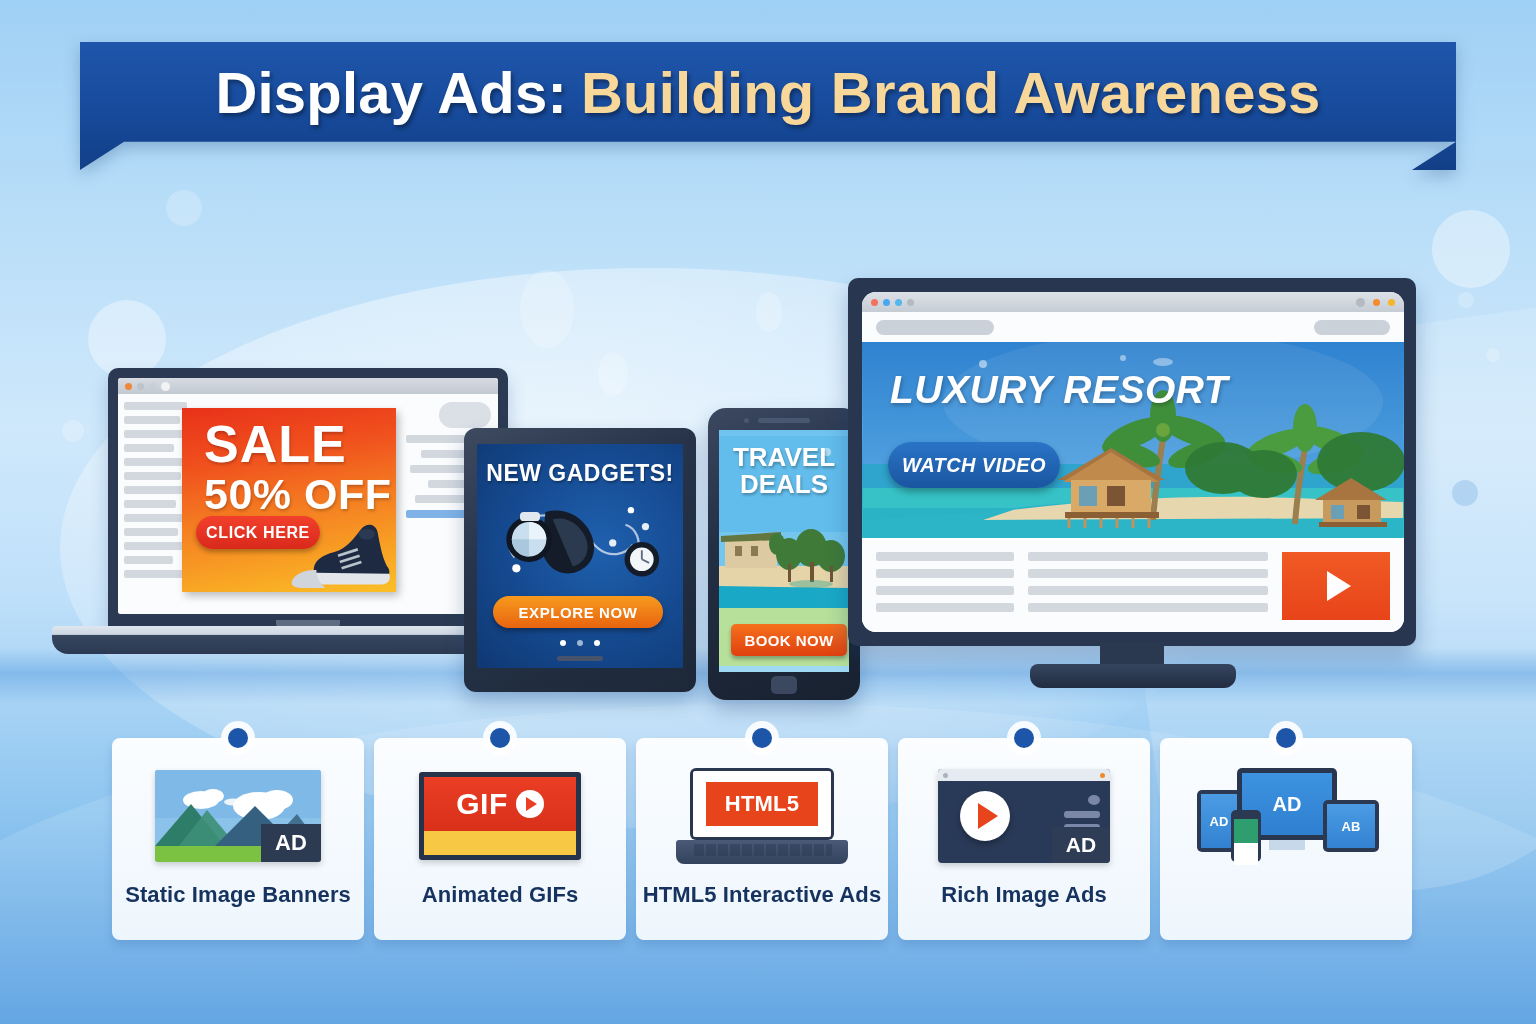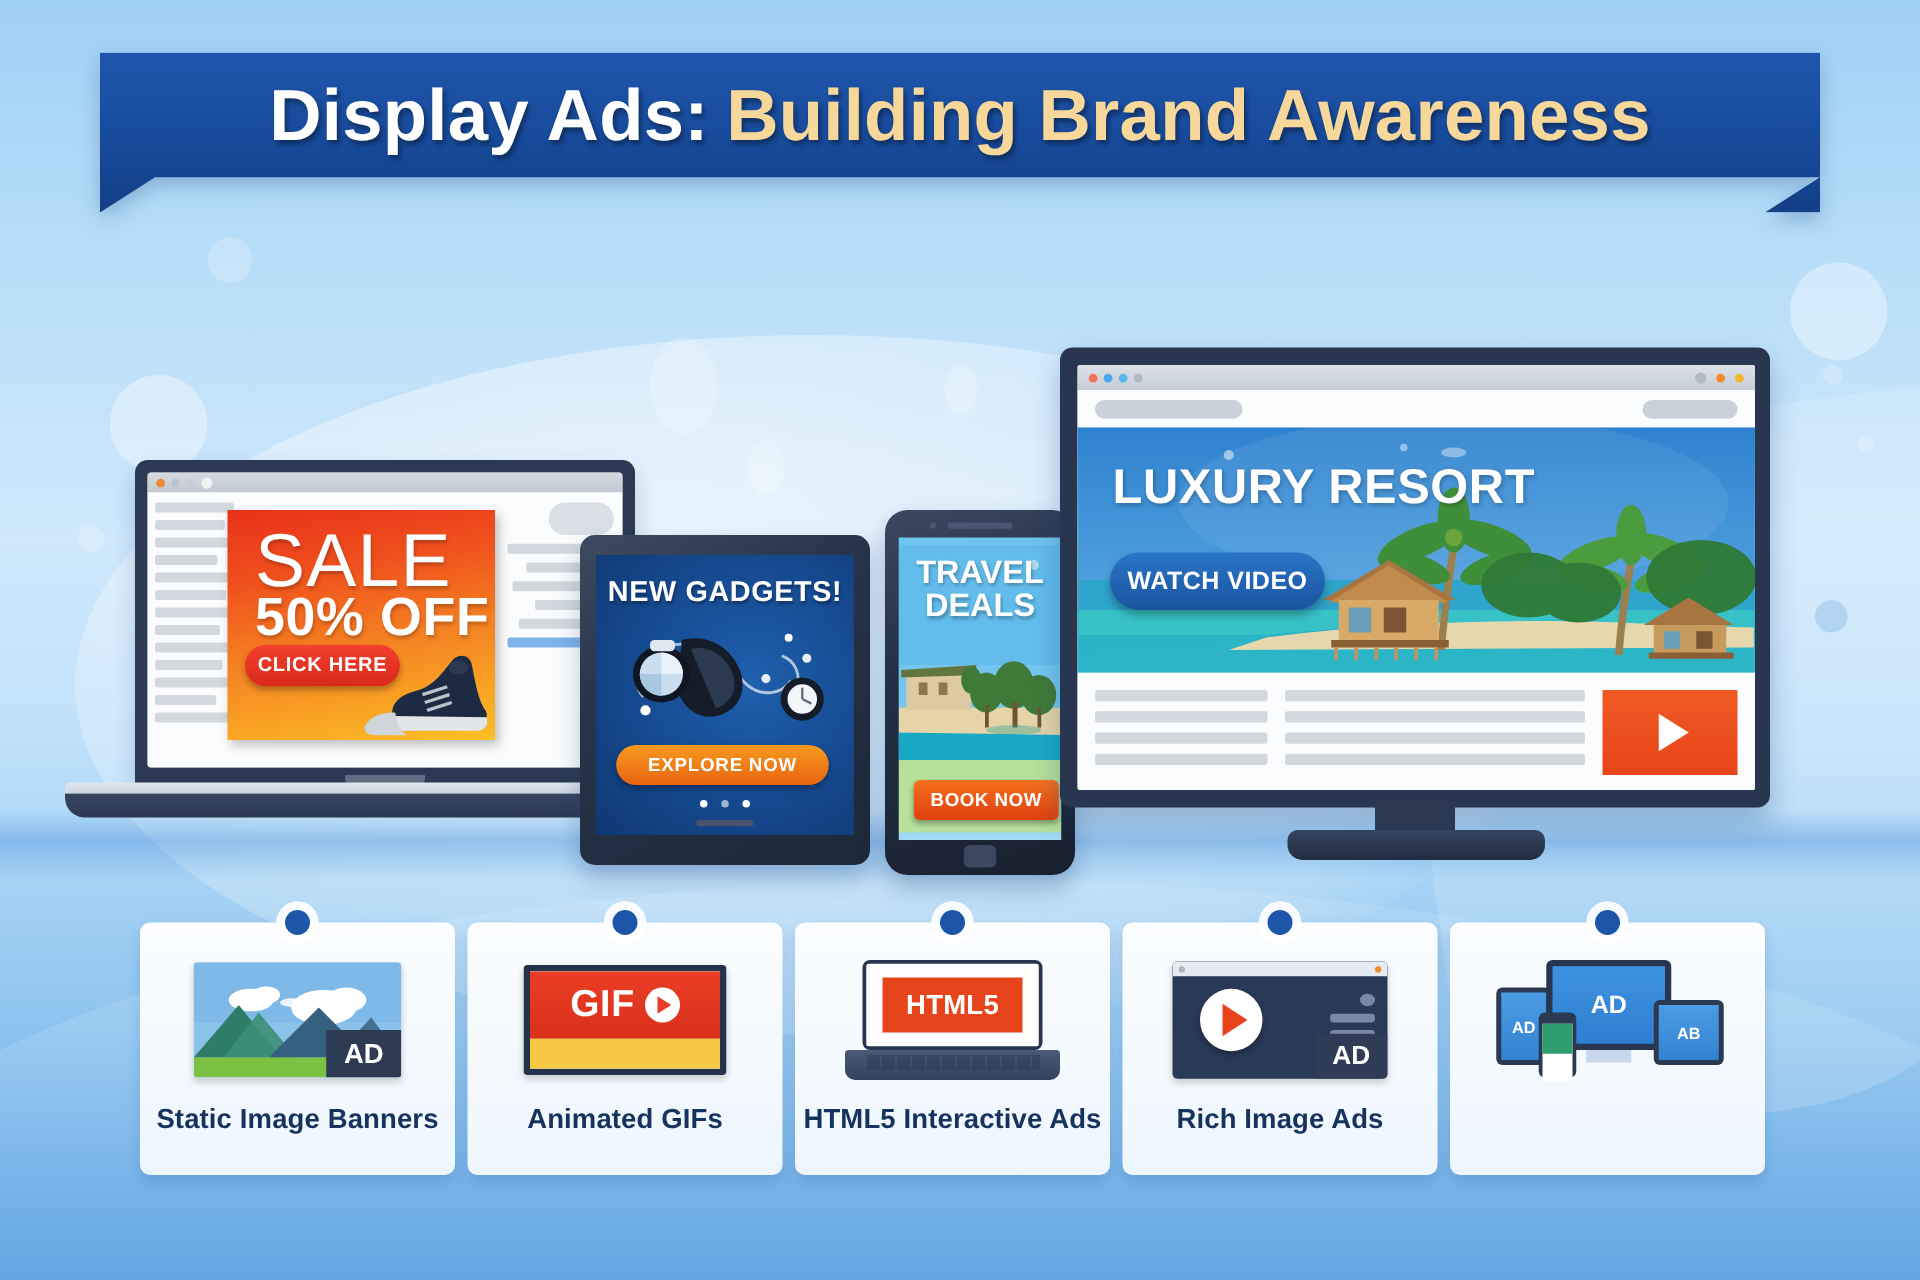--- a/index.html
+++ b/index.html
@@ -102,21 +102,21 @@
   .col-left { width:22%; padding:8px 6px; display:flex; flex-direction:column; gap:6px; }
   .bar { background:#d3d8de; border-radius:2px; height:8px; }
   .col-right { width:26%; margin-left:auto; padding:8px 7px; display:flex; flex-direction:column; gap:7px; align-items:flex-end;}
   .oval { width:52px; height:26px; background:#dbe0e6; border-radius:26px; }
 
   .sale-ad {
     position:absolute; left:64px; top:30px; width:214px; height:184px;
     background: linear-gradient(170deg,#e8311a 0%, #f0511d 28%, #f58322 58%, #fbbf26 100%);
     box-shadow: 3px 4px 8px rgba(0,0,0,.25); overflow:hidden;
   }
-  .sale-word { position:absolute; left:22px; top:12px; color:#fff; font-size:60px; font-weight:400; letter-spacing:1px; line-height:.95; text-shadow:1px 2px 3px rgba(0,0,0,.22);text-align:right; }
+  .sale-word { position:absolute; left:22px; top:12px; color:#fff; font-size:52px; font-weight:700; letter-spacing:1px; line-height:.95; text-shadow:1px 2px 3px rgba(0,0,0,.22);text-align:right; }
   .sale-sub { position:absolute; left:22px; top:62px; color:#fff; font-size:43px; font-weight:700; letter-spacing:.5px; text-shadow:1px 2px 3px rgba(0,0,0,.22); }
   .sale-btn {
     position:absolute; left:14px; top:108px; width:124px; height:33px; border-radius:17px;
     background: linear-gradient(180deg,#f2402c,#d9291b);
     color:#fff; font-size:16px; font-weight:700; letter-spacing:.6px;
     display:flex; align-items:center; justify-content:center;
     box-shadow: 0 3px 5px rgba(0,0,0,.3);
   }
   .shoe { position:absolute; right:4px; bottom:2px; width:108px; height:74px; }
 
@@ -166,21 +166,21 @@
     box-shadow:0 3px 4px rgba(0,0,0,.3);
   }
 
   
   #monitor { left:848px; top:278px; width:568px; height:412px; }
   .mn-body {
     position:absolute; left:0; top:0; width:568px; height:368px;
     background:#283650; border-radius:10px; padding:14px 12px 14px 14px;
     box-shadow:0 12px 22px rgba(20,60,120,.3);
   }
-  .mn-screen { width:100%; height:100%; background:#fff; border-radius:2px; overflow:hidden; position:relative; }
+  .mn-screen { width:100%; height:100%; background:#fff; border-radius:14px; overflow:hidden; position:relative;font-style:italic; }
   .mn-neck { position:absolute; left:252px; top:364px; width:64px; height:28px; background:#2a3850; }
   .mn-stand {
     position:absolute; left:182px; top:386px; width:206px; height:24px;
     background: linear-gradient(180deg,#36455f,#202c42); border-radius:8px 8px 12px 12px;
   }
 
   .mn-chrome { height:20px; background:linear-gradient(180deg,#dde2e8,#c5ccd4); display:flex; align-items:center; padding:0 9px; }
   .mn-chrome .dots { display:flex; gap:5px; }
   .mn-chrome .right { margin-left:auto; display:flex; gap:8px; align-items:center; }
   .d-r{background:#f4725c;} .d-b{background:#4aa8f0;} .d-c{background:#57b6ec;}

